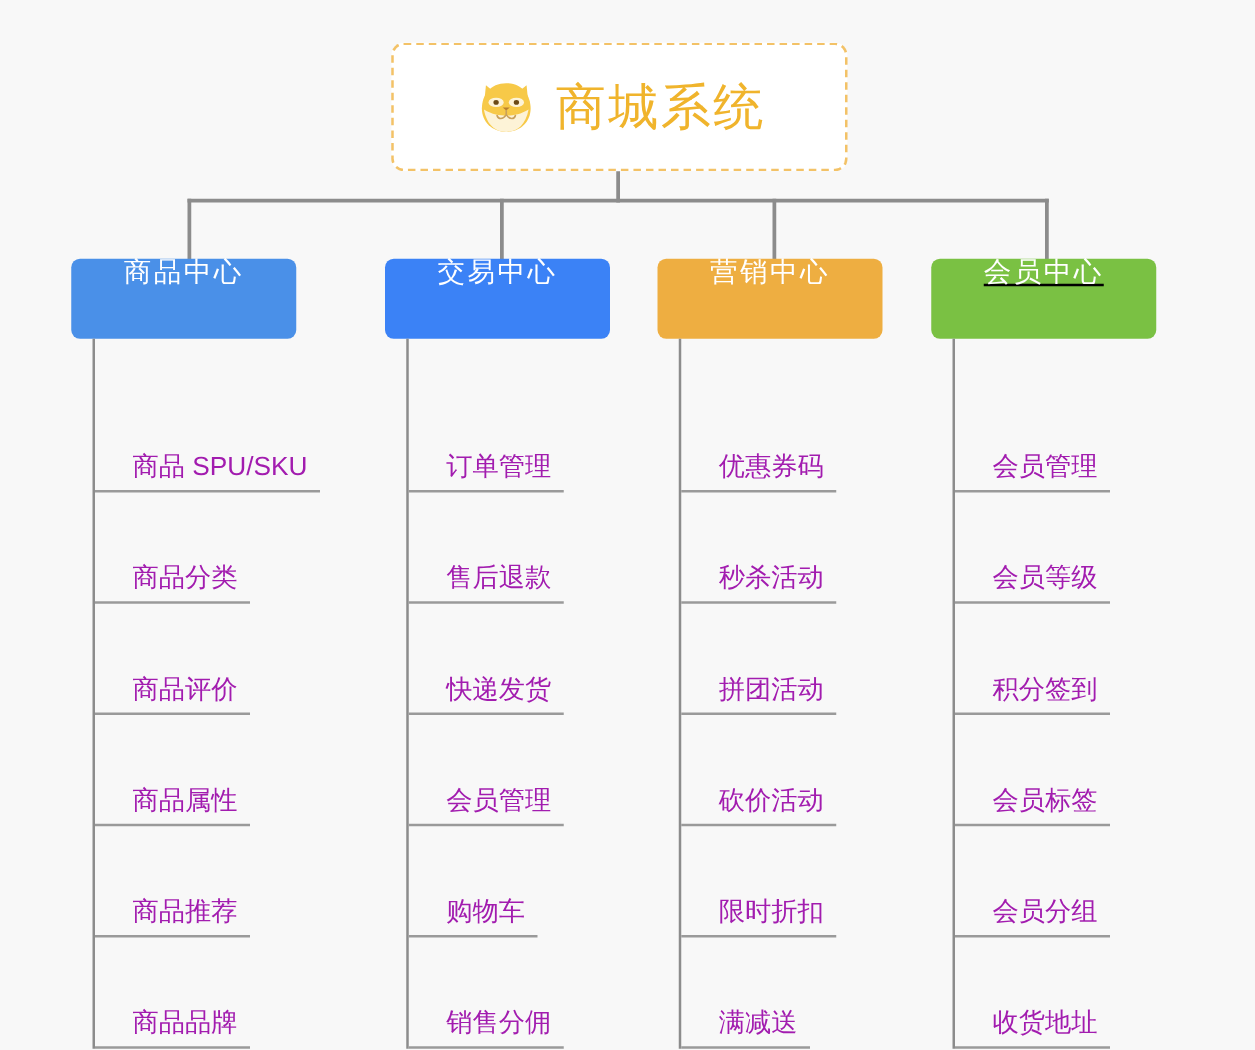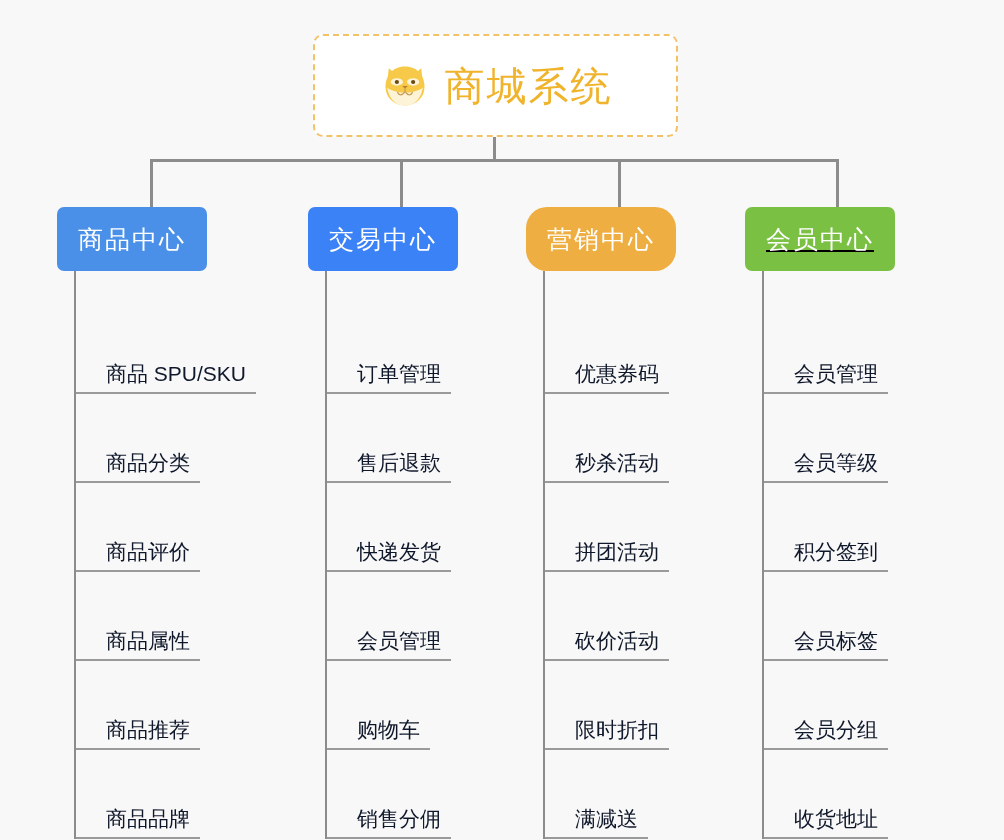--- a/index.html
+++ b/index.html
@@ -36,45 +36,45 @@
 
   
   .conn{position:absolute;background:#8c8c8c;}
   .conn-v-root{left:493px;top:137px;width:3px;height:25px;}
   .conn-h-bus{left:150px;top:159px;width:689px;height:3px;}
   .conn-v-drop{top:159px;width:3px;height:49px;}
 
   
   .column{position:absolute;top:207px;}
   .cat-box{
-    width:150px;height:64px;
+    width:180px;height:64px;
     box-sizing:border-box;
     border-radius:7px;
-    display:flex;align-items:center;justify-content:center;
+    display:flex;align-items:flex-start;justify-content:center;
     color:#ffffff;
-    font-size:25px;
+    font-size:22px;
     letter-spacing:2px;
     line-height:1;
   }
   .branch{
     position:relative;
     margin-left:17px;
     border-left:2px solid #8c8c8c;
     padding-top:34px;
   }
   .leaf{
     position:relative;
     height:89px;
     box-sizing:border-box;
   }
   .leaf-label{
     position:absolute;
     left:30px;bottom:10px;
     font-size:21px;
-    color:#0f172a;
+    color:#a21caf;
     white-space:nowrap;
     line-height:1;
   }
   .leaf-rule{
     position:absolute;
     left:0;bottom:0;
     height:2px;
     background:#9a9a9a;
   }
 </style>
@@ -175,21 +175,21 @@
         <span class="leaf-rule" style="width: 103px;"></span>
       </div>
       <div class="leaf">
         <span class="leaf-label">销售分佣</span>
         <span class="leaf-rule" style="width: 124px;"></span>
       </div>
     </div>
   </div>
 
   <div class="column" id="col-2" style="left: 526px;">
-    <div class="cat-box" style="background: rgb(238, 174, 65); border-radius: 21px;">
+    <div class="cat-box" style="background: rgb(238, 174, 65);">
       <span>营销中心</span>
     </div>
     <div class="branch">
       <div class="leaf">
         <span class="leaf-label">优惠券码</span>
         <span class="leaf-rule" style="width: 124px;"></span>
       </div>
       <div class="leaf">
         <span class="leaf-label">秒杀活动</span>
         <span class="leaf-rule" style="width: 124px;"></span>

